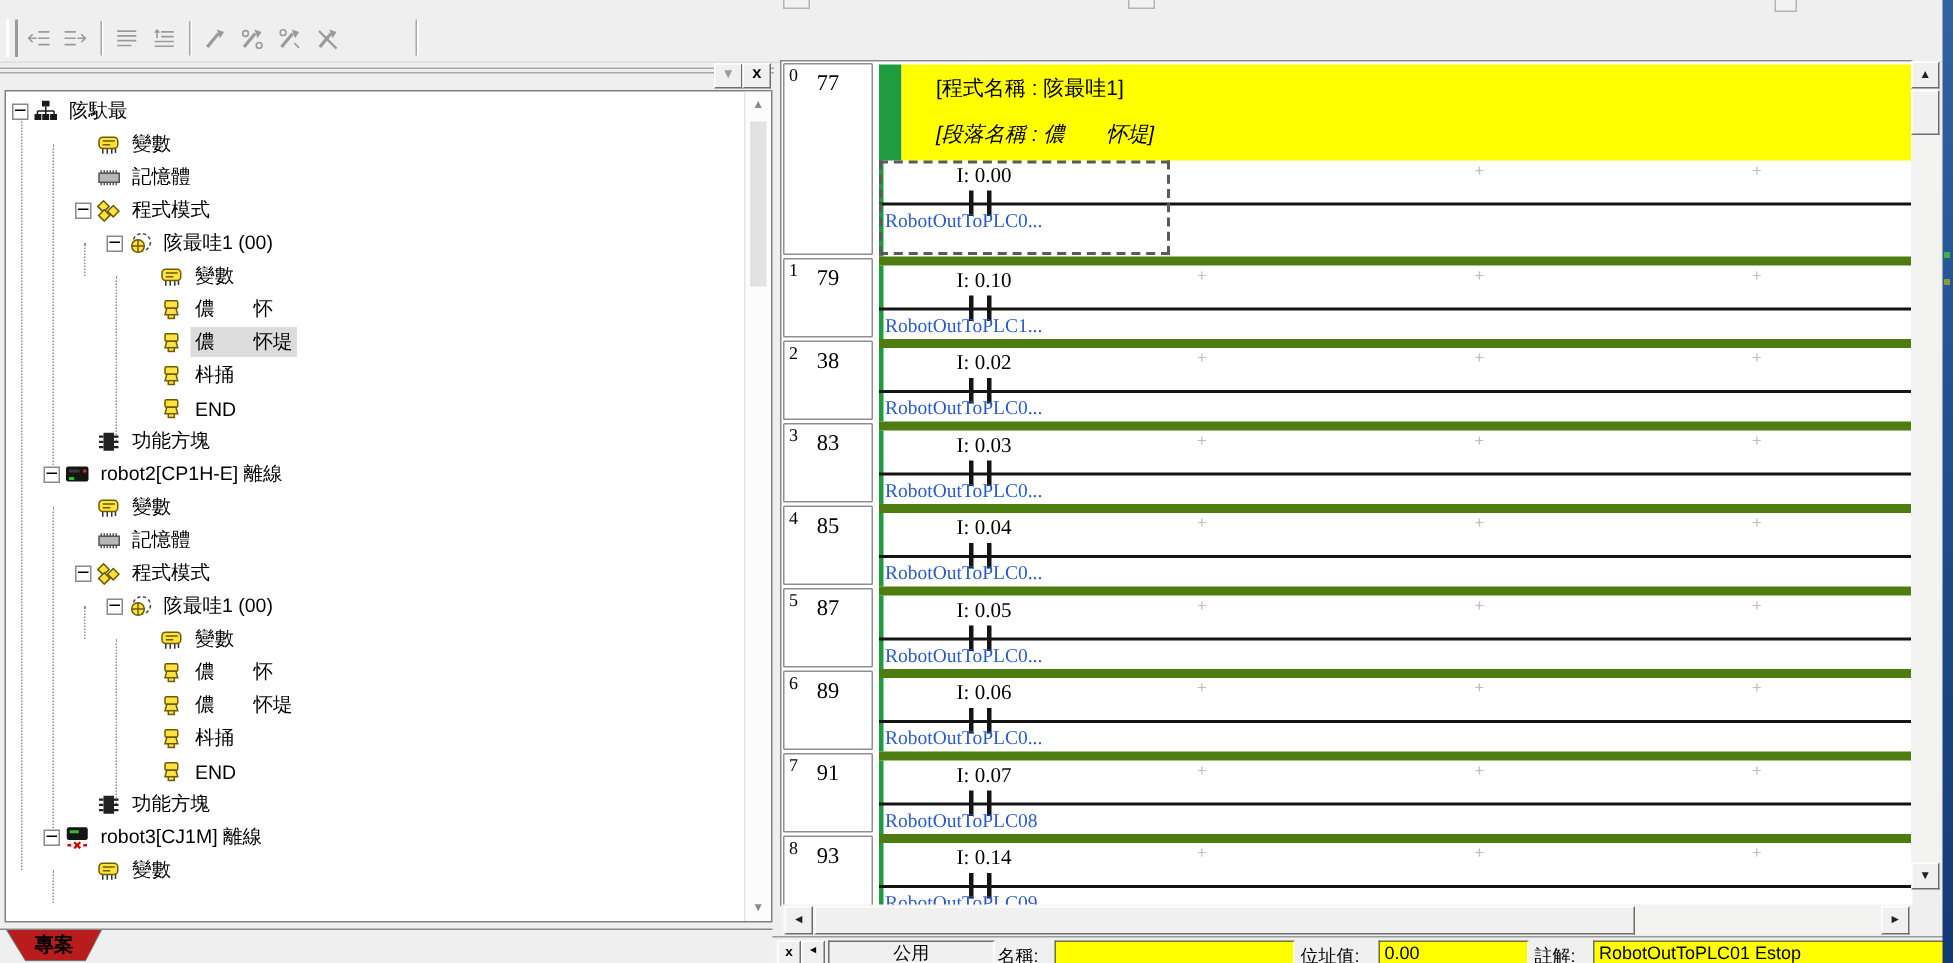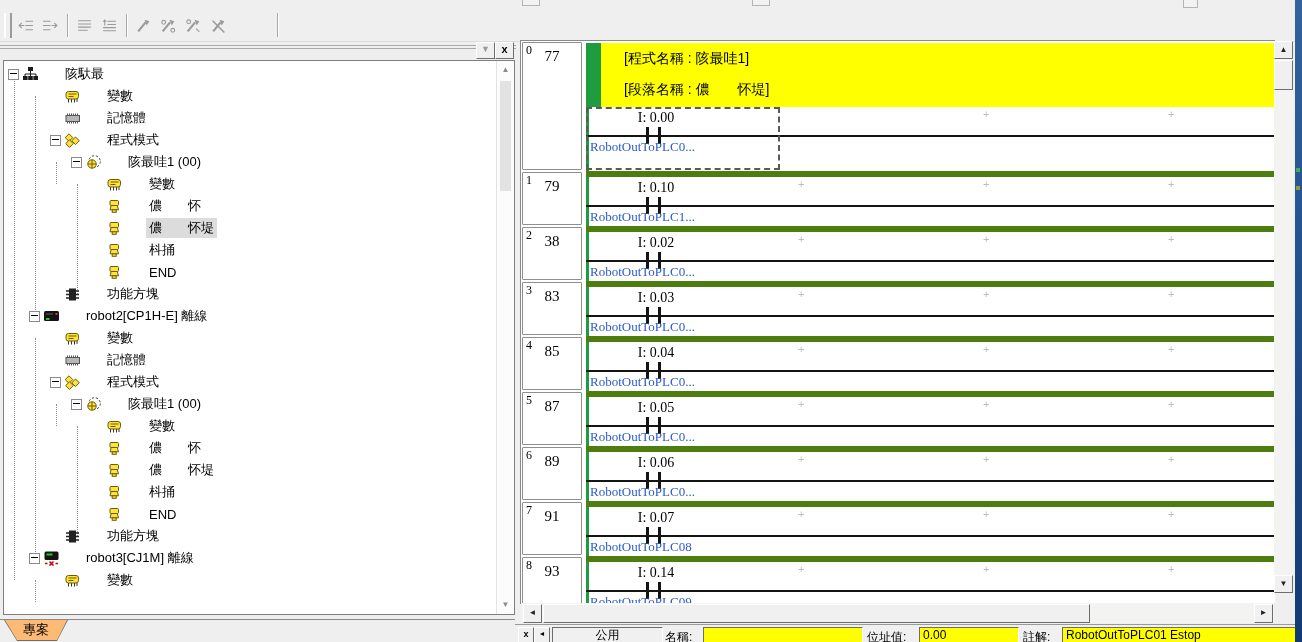--- a/index.html
+++ b/index.html
@@ -35,34 +35,34 @@
   .trow[data-level="0"]{margin-left:4px;}
   .trow[data-level="1"]{margin-left:25px;}
   .trow[data-level="2"]{margin-left:46px;}
   .trow[data-level="3"]{margin-left:67px;}
   .trow[data-level="4"]{margin-left:88px;}
   .twisty{width:9px;height:9px;background:#fff;border:1px solid #8a8a8a;margin-right:3px;position:relative;flex:0 0 9px;visibility:hidden;}
   .twisty::before{content:"";position:absolute;left:1px;right:1px;top:3px;border-top:1px solid #000;}
   .trow[data-expand="true"] .twisty{visibility:visible;}
   .ticon{width:17px;height:15px;margin-right:4px;flex:0 0 17px;}
   .ticon svg{width:17px;height:15px;display:block;}
-  .tlabel{padding:1px 3px;font-size:13px;margin-left:19px;}
+  .tlabel{padding:1px 3px;font-size:13px;}
   .trow[data-selected="true"] .tlabel{background:#dcdcdc;}
   
   .tsb{position:absolute;right:0;top:0;bottom:0;width:17px;background:#fcfcfc;border-left:1px solid #e4e4e4;}
   .tsb .ar{position:absolute;left:0;width:100%;text-align:center;color:#8a8a8a;font-size:8px;height:14px;line-height:14px;}
   .tsb .thumb{position:absolute;left:3px;width:11px;background:#e2e2e2;}
 
   
   .tabline{position:absolute;left:0;top:619px;width:515px;border-top:1px solid #8a8a8a;}
   .ptab{position:absolute;left:4px;top:620px;width:64px;height:21px;background:#6e6e6e;
         clip-path:polygon(0 0,100% 0,calc(100% - 11px) 100%,13px 100%);}
-  .ptab .in{position:absolute;left:1px;top:0;right:1px;bottom:1px;background:#fdba74;
+  .ptab .in{position:absolute;left:1px;top:0;right:1px;bottom:1px;background:#b91c1c;
         clip-path:polygon(0 0,100% 0,calc(100% - 10px) 100%,12px 100%);
-        text-align:center;font-size:13px;line-height:19px;}
+        text-align:center;font-size:13px;line-height:19px;font-weight:bold;}
 
   
   .ladder{position:absolute;left:520px;top:40px;width:754px;height:563px;background:#fff;
           border-top:1px solid #8a8a8a;border-left:1px solid #8a8a8a;overflow:hidden;}
   .rung,.rung0{display:flex;position:relative;}
   .rung{height:55px;}
   .rung0{height:130px;}
   .ncell{width:58px;flex:0 0 58px;margin:1px 4px 1px 1px;background:#fff;border:1px solid #8f8f8f;border-radius:1px;position:relative;
          font-family:"Liberation Serif",serif;}
   .rnum{position:absolute;left:3px;top:0;font-size:12px;}
@@ -74,21 +74,21 @@
   .cbar{position:absolute;top:20px;width:3px;height:17px;background:#141414;}
   .b1{left:60px;}.b2{left:72px;}
   .addr{position:absolute;left:15px;top:3px;width:110px;text-align:center;font:14px "Liberation Serif",serif;}
   .clabel{position:absolute;left:4px;top:32px;font:13px "Liberation Serif",serif;color:#2b5bc9;}
   .gmark{position:absolute;top:1px;color:#bdbdbd;font-size:11px;}
   .gmark::before{content:"+";}
   .g1{left:212px;}.g2{left:397px;}.g3{left:582px;}
   .hgreen{position:absolute;left:0;top:2px;width:15px;height:64px;background:#1e9c3f;}
   .hyellow{position:absolute;left:15px;right:0;top:2px;height:64px;background:#ffff00;}
   .hline{position:absolute;left:23px;font-size:14px;white-space:nowrap;}
-  .hl1{top:7px;}.hl2{top:38px;}
+  .hl1{top:7px;}.hl2{top:38px;font-style:italic;}
   .r0contact{position:absolute;left:0;right:0;top:66px;height:64px;}
   .selbox{position:absolute;left:0;top:0;width:190px;height:59px;border:2px dashed #5a5a5a;}
 
   
   .sbtn{position:absolute;background:#f0f0f0;border:1px solid;border-color:#fff #6d6d6d #6d6d6d #fff;
         text-align:center;color:#222;}
   .vsb{position:absolute;left:1274px;top:41px;width:19px;height:552px;background:#f3f3f1;}
   .hsb{position:absolute;left:521px;top:603px;width:753px;height:20px;background:#f3f3f1;}
   .corner{position:absolute;left:1274px;top:603px;width:19px;height:20px;background:#efefef;}
   .sthumb{position:absolute;background:#f0f0f0;border:1px solid;border-color:#fff #6d6d6d #6d6d6d #fff;}

